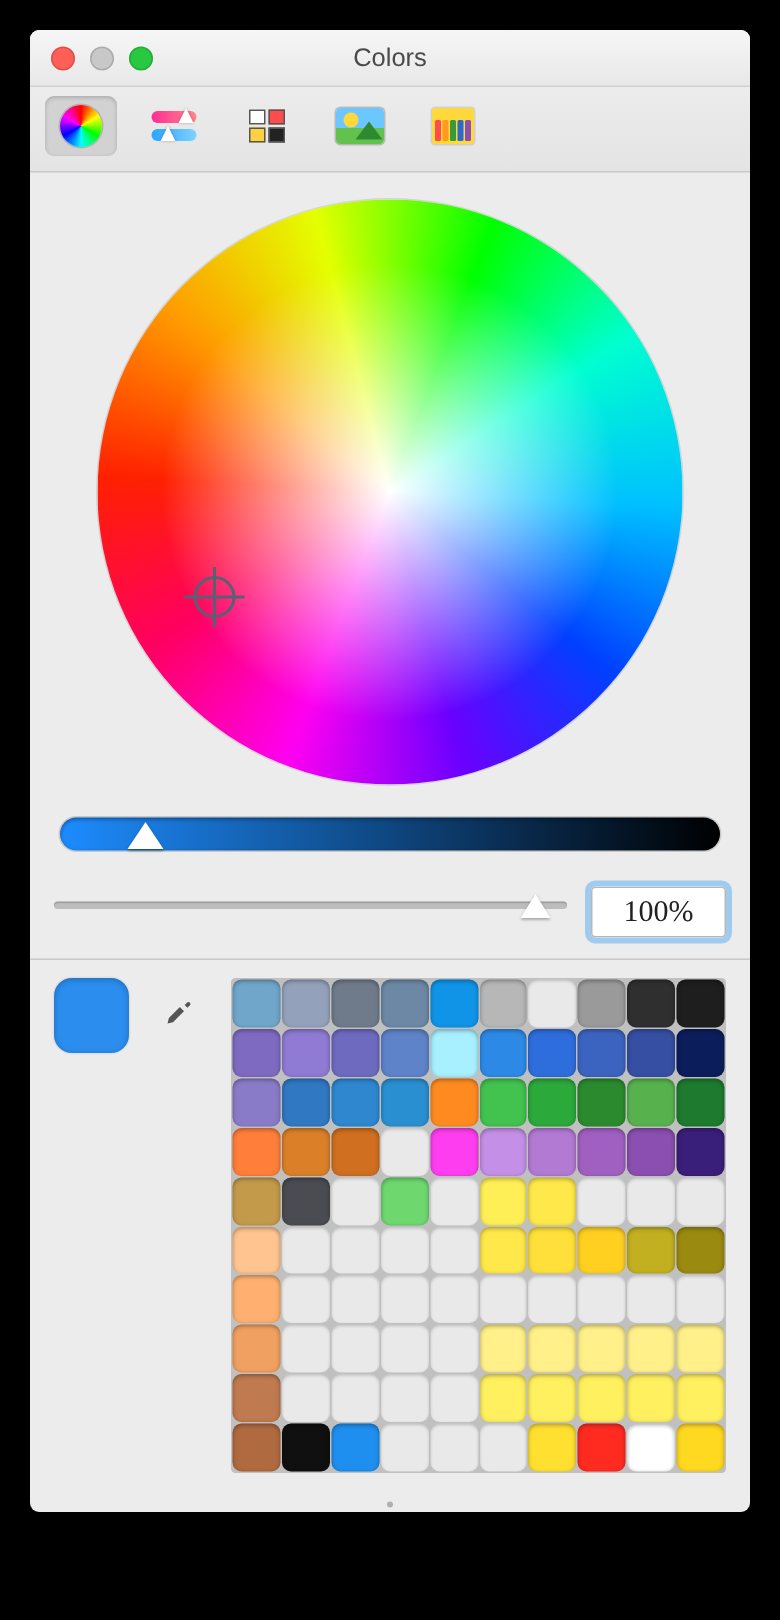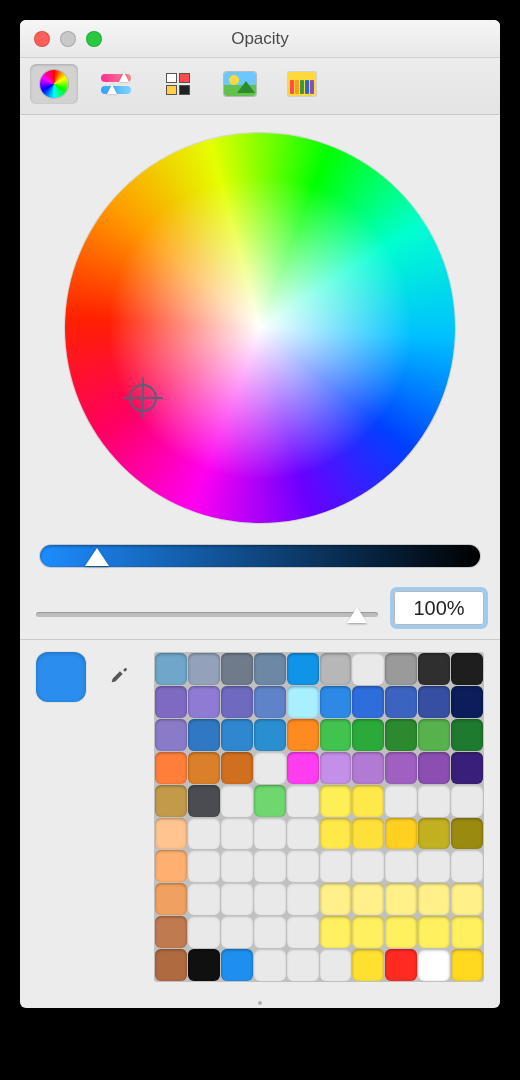--- a/index.html
+++ b/index.html
@@ -96,21 +96,21 @@
     height:22px;border-radius:11px;position:relative;margin:0 4px 24px;
     background:linear-gradient(90deg,#1d8cff 0%,#000 100%);
     box-shadow:inset 0 1px 3px rgba(0,0,0,0.4),0 0 0 1px rgba(0,0,0,0.15);
   }
   .thumb{
     position:absolute;top:3px;width:0;height:0;
     border-left:12px solid transparent;border-right:12px solid transparent;border-bottom:18px solid #fff;
     filter:drop-shadow(0 1px 1px rgba(0,0,0,0.4));
     transform:translateX(-50%);
   }
-  .opacity-row{display:flex;align-items:flex-end;gap:16px;}
+  .opacity-row{display:flex;align-items:flex-start;gap:16px;font-family:Liberation Serif, serif;}
   .opacity-label{font-size:19px;color:#313131;margin-bottom:4px;}
   .op-slider{flex:1;height:23px;position:relative;}
   .op-track{position:absolute;left:0;right:0;top:10px;height:5px;background:#bdbdbd;border-radius:3px;box-shadow:inset 0 1px 1px rgba(0,0,0,0.2);}
   .op-thumb{position:absolute;top:5px;width:0;height:0;border-left:10px solid transparent;border-right:10px solid transparent;border-bottom:16px solid #fff;filter:drop-shadow(0 1px 1px rgba(0,0,0,0.35));transform:translateX(-50%);}
   .op-field{
     width:90px;height:34px;border-radius:3px;
     background:#fff;box-shadow:0 0 0 4px #9fccee,inset 0 0 0 1px #b8b8b8;
     display:flex;align-items:center;justify-content:center;font-size:20px;color:#222;
   }
 
@@ -131,21 +131,21 @@
 <body>
 
 <div class="window">
 
   <div class="titlebar">
     <div class="traffic">
       <div class="tl close"></div>
       <div class="tl min"></div>
       <div class="tl zoom"></div>
     </div>
-    <div class="title">Opacity</div>
+    <div class="title">Colors</div>
   </div>
 
   <div class="toolbar">
     <div class="tab sel">
       <div class="wheel-ico"></div>
     </div>
     <div class="tab">
       <div class="sliders-ico">
         <div class="bar1">
             <span class="t" style="left:60%"></span>

